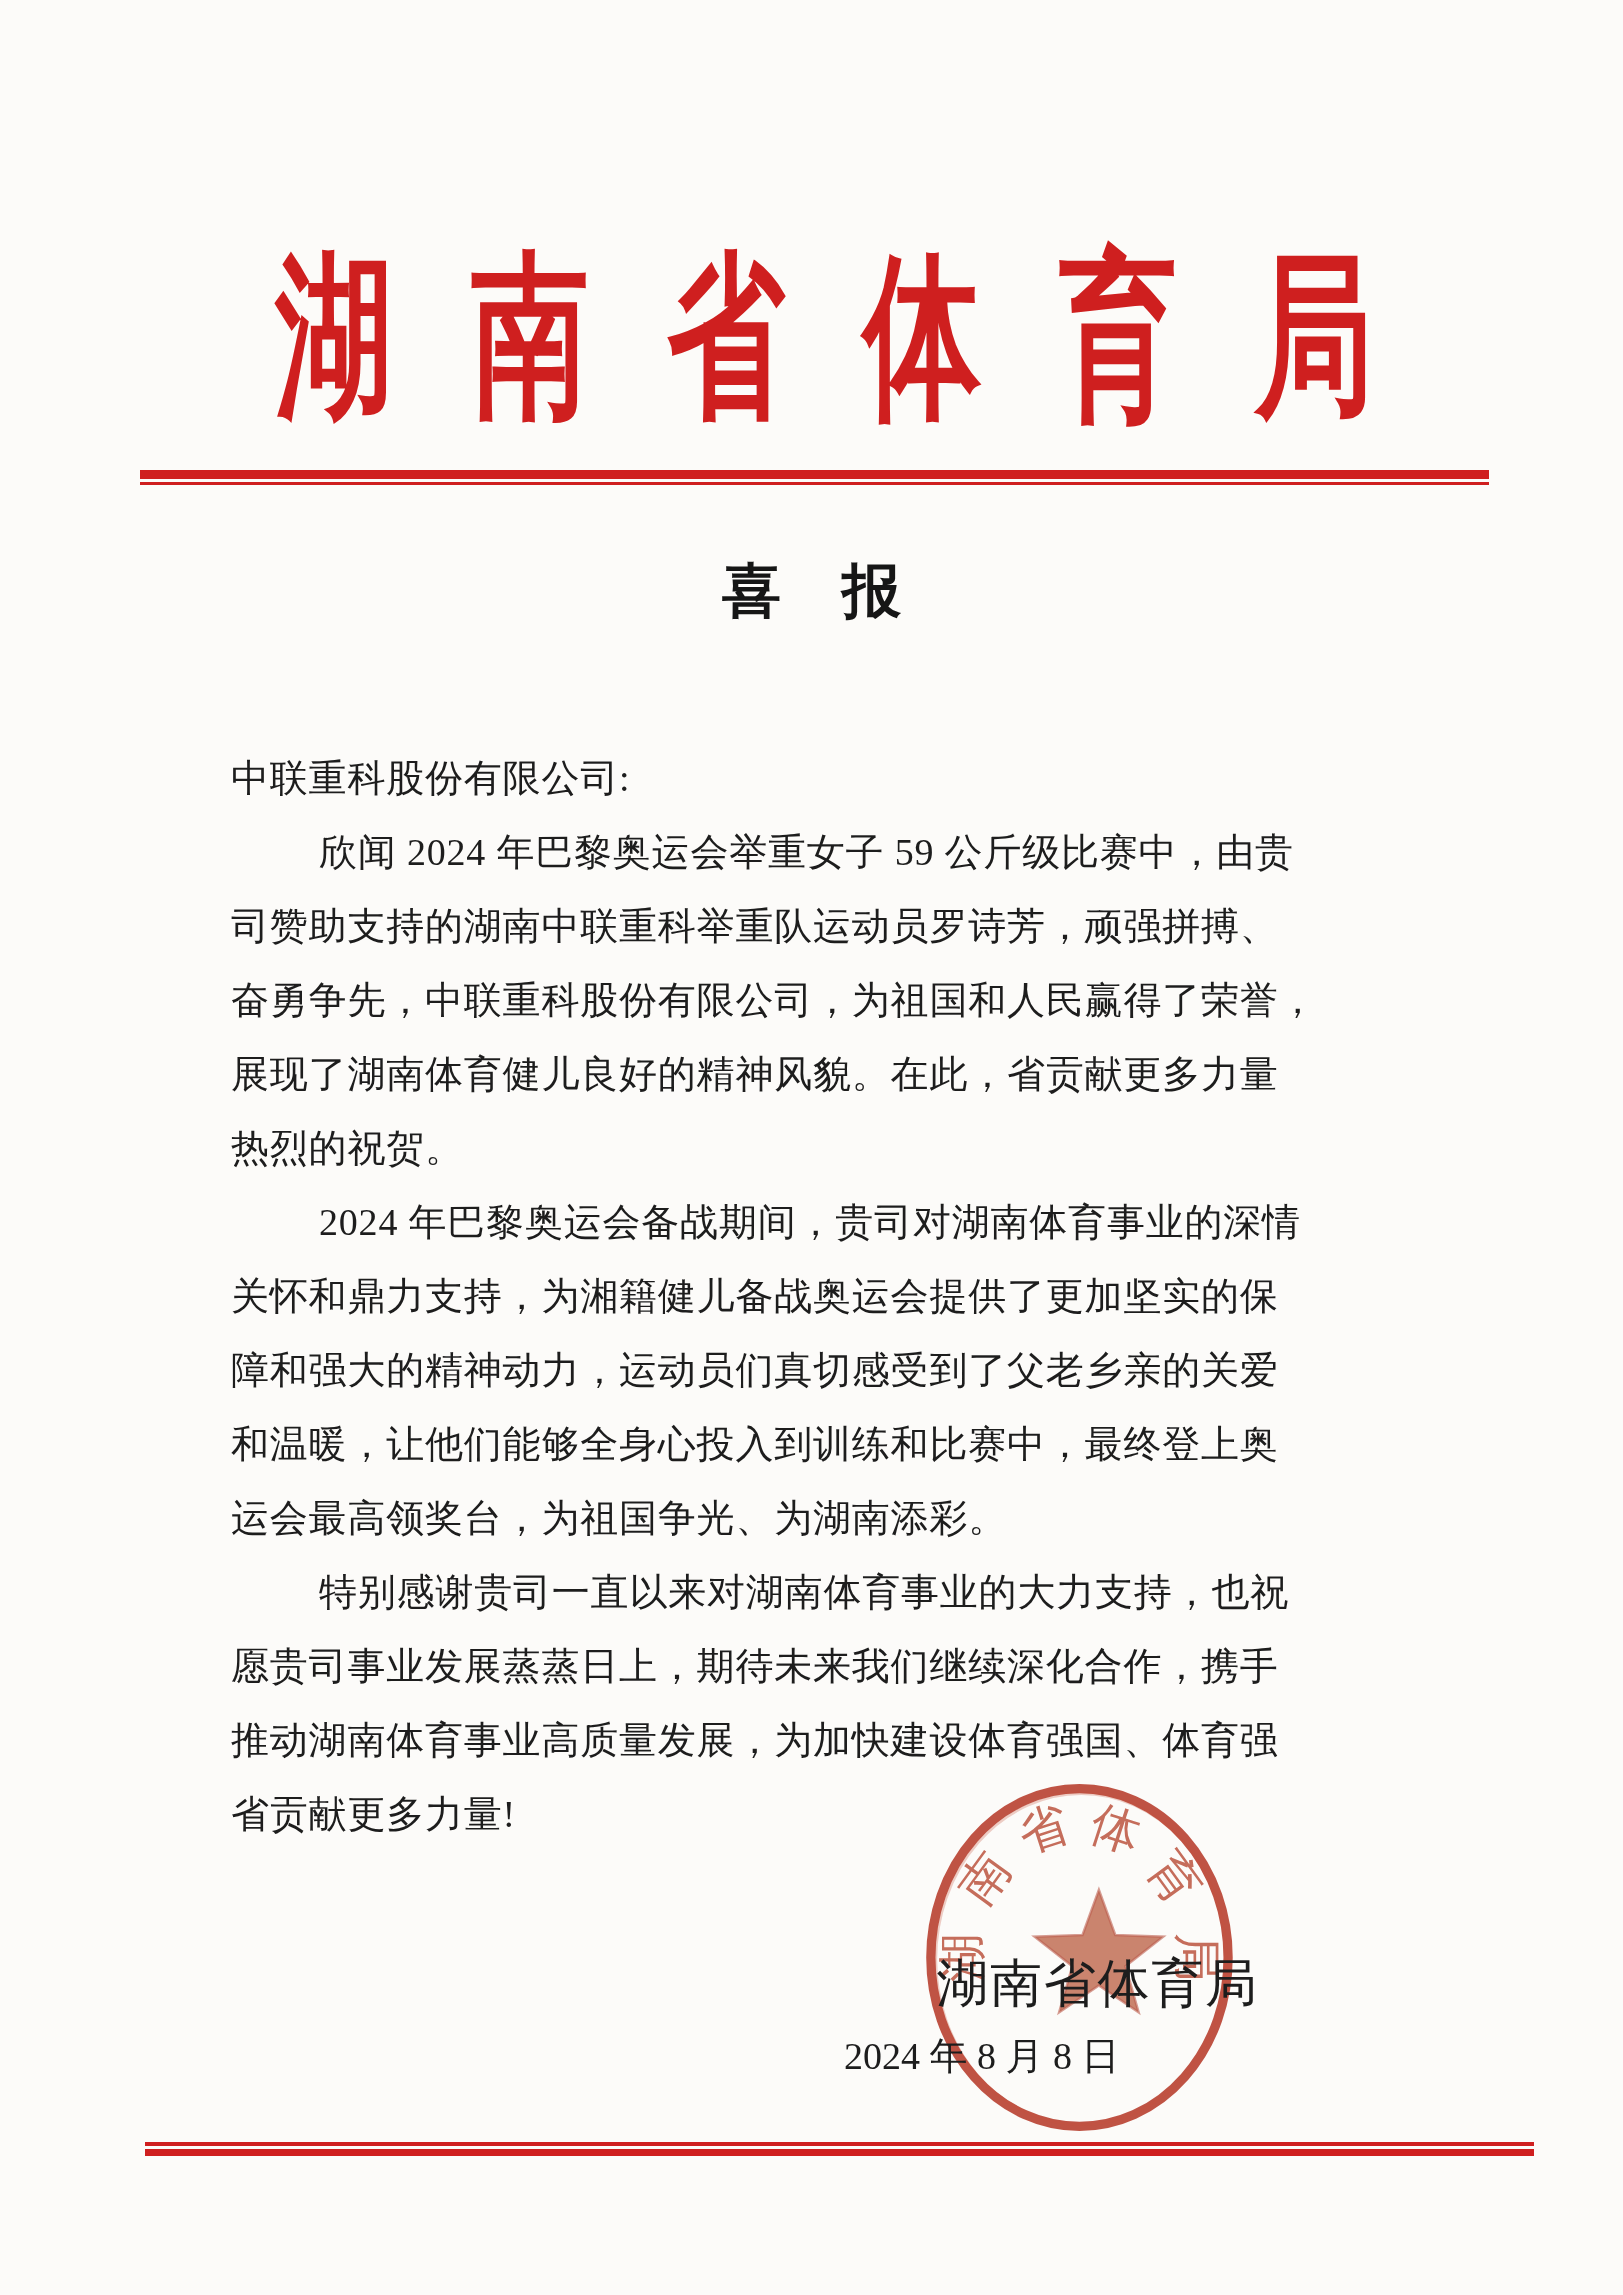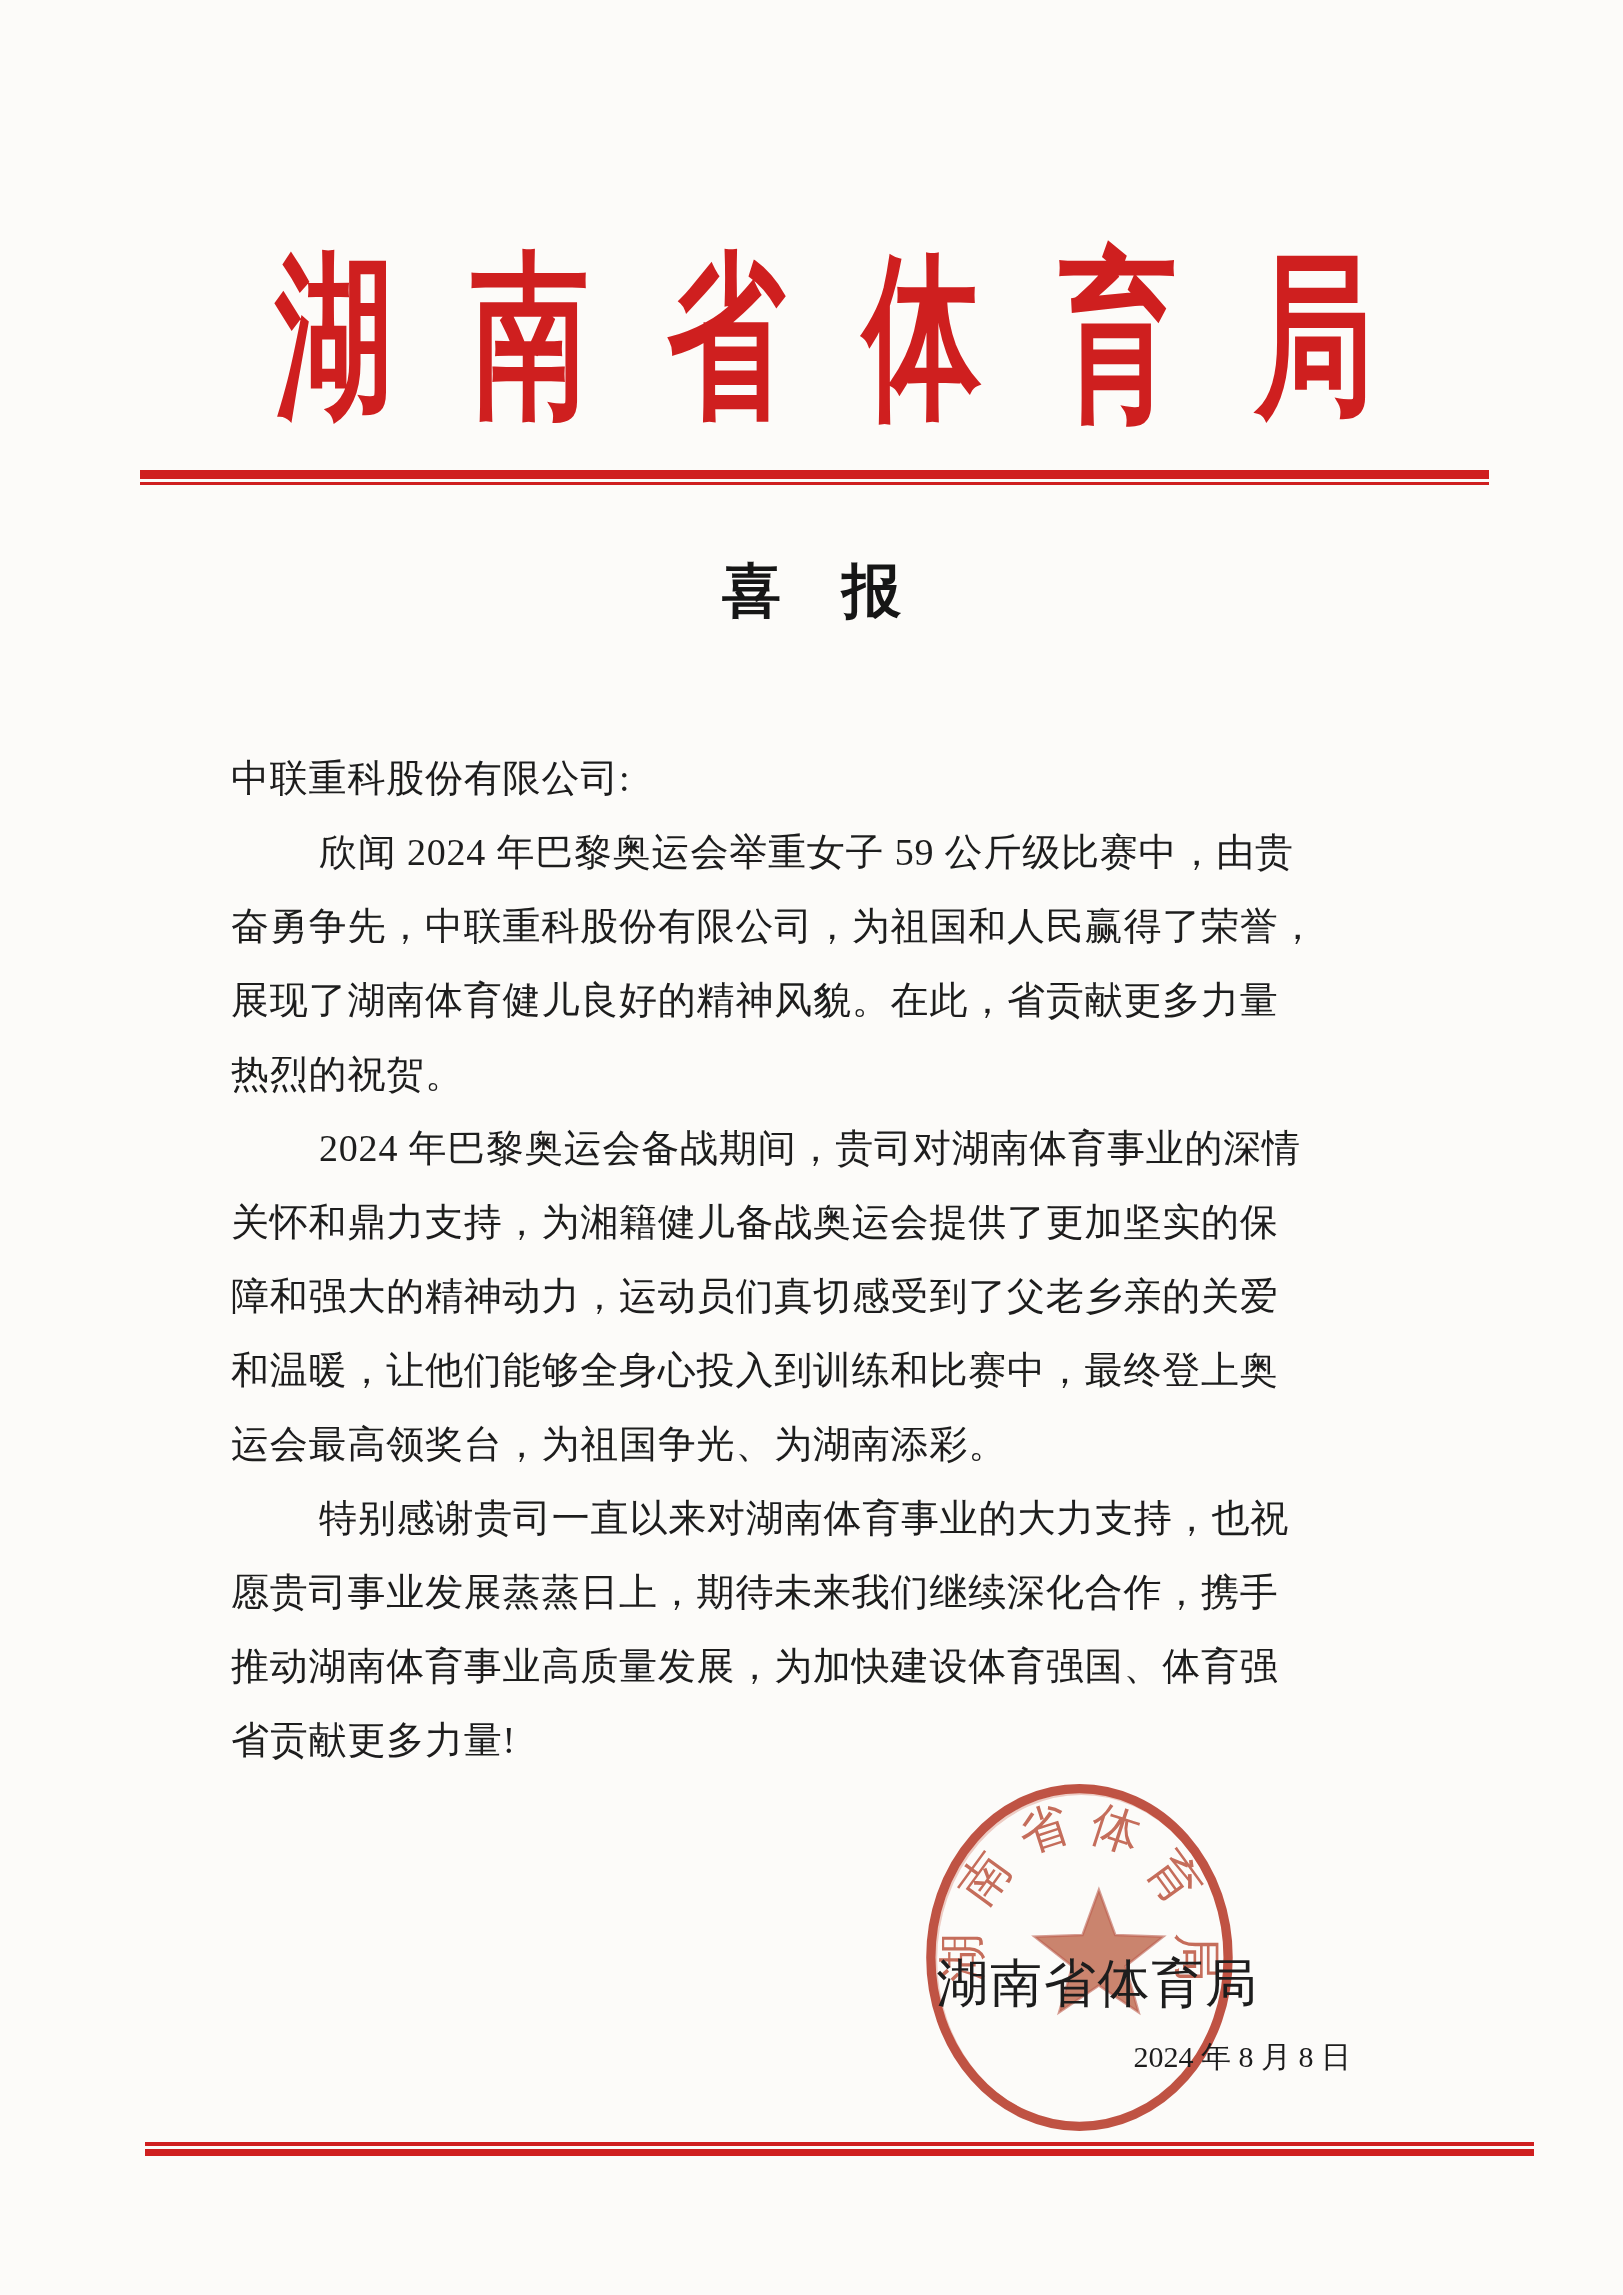--- a/index.html
+++ b/index.html
@@ -45,21 +45,21 @@
   .body-text .line{height:74px;white-space:nowrap;}
   .body-text .line.indent{text-indent:88px;}
   
   .sig-name{
     position:absolute;left:844px;top:1960px;width:507px;
     text-align:center;font-size:52px;line-height:47px;letter-spacing:1.7px;
     z-index:3;
   }
   .sig-date{
     position:absolute;left:844px;top:2033px;width:507px;
-    text-align:right;font-size:30px;line-height:47px;
+    text-align:left;font-size:38px;line-height:47px;
     z-index:3;
   }
   
   .seal{position:absolute;left:892px;top:1754px;width:380px;height:397px;z-index:2;}
   .seal text{
     font-family:"Liberation Serif","DejaVu Serif",serif;
     font-size:58px;
     fill:var(--seal_red,#b84a34);
     opacity:.8;
   }
@@ -85,20 +85,21 @@
   </div>
 
   <div class="doc-title">
     <span>喜</span>
     <span>报</span>
   </div>
 
   <div class="body-text">
     <div class="line">中联重科股份有限公司:</div>
     <div class="line indent">欣闻 2024 年巴黎奥运会举重女子 59 公斤级比赛中，由贵</div>
+    <div class="line">司赞助支持的湖南中联重科举重队运动员罗诗芳，顽强拼搏、</div>
     <div class="line">奋勇争先，中联重科股份有限公司，为祖国和人民赢得了荣誉，</div>
     <div class="line">展现了湖南体育健儿良好的精神风貌。在此，省贡献更多力量</div>
     <div class="line">热烈的祝贺。</div>
     <div class="line indent">2024 年巴黎奥运会备战期间，贵司对湖南体育事业的深情</div>
     <div class="line">关怀和鼎力支持，为湘籍健儿备战奥运会提供了更加坚实的保</div>
     <div class="line">障和强大的精神动力，运动员们真切感受到了父老乡亲的关爱</div>
     <div class="line">和温暖，让他们能够全身心投入到训练和比赛中，最终登上奥</div>
     <div class="line">运会最高领奖台，为祖国争光、为湖南添彩。</div>
     <div class="line indent">特别感谢贵司一直以来对湖南体育事业的大力支持，也祝</div>
     <div class="line">愿贵司事业发展蒸蒸日上，期待未来我们继续深化合作，携手</div>

